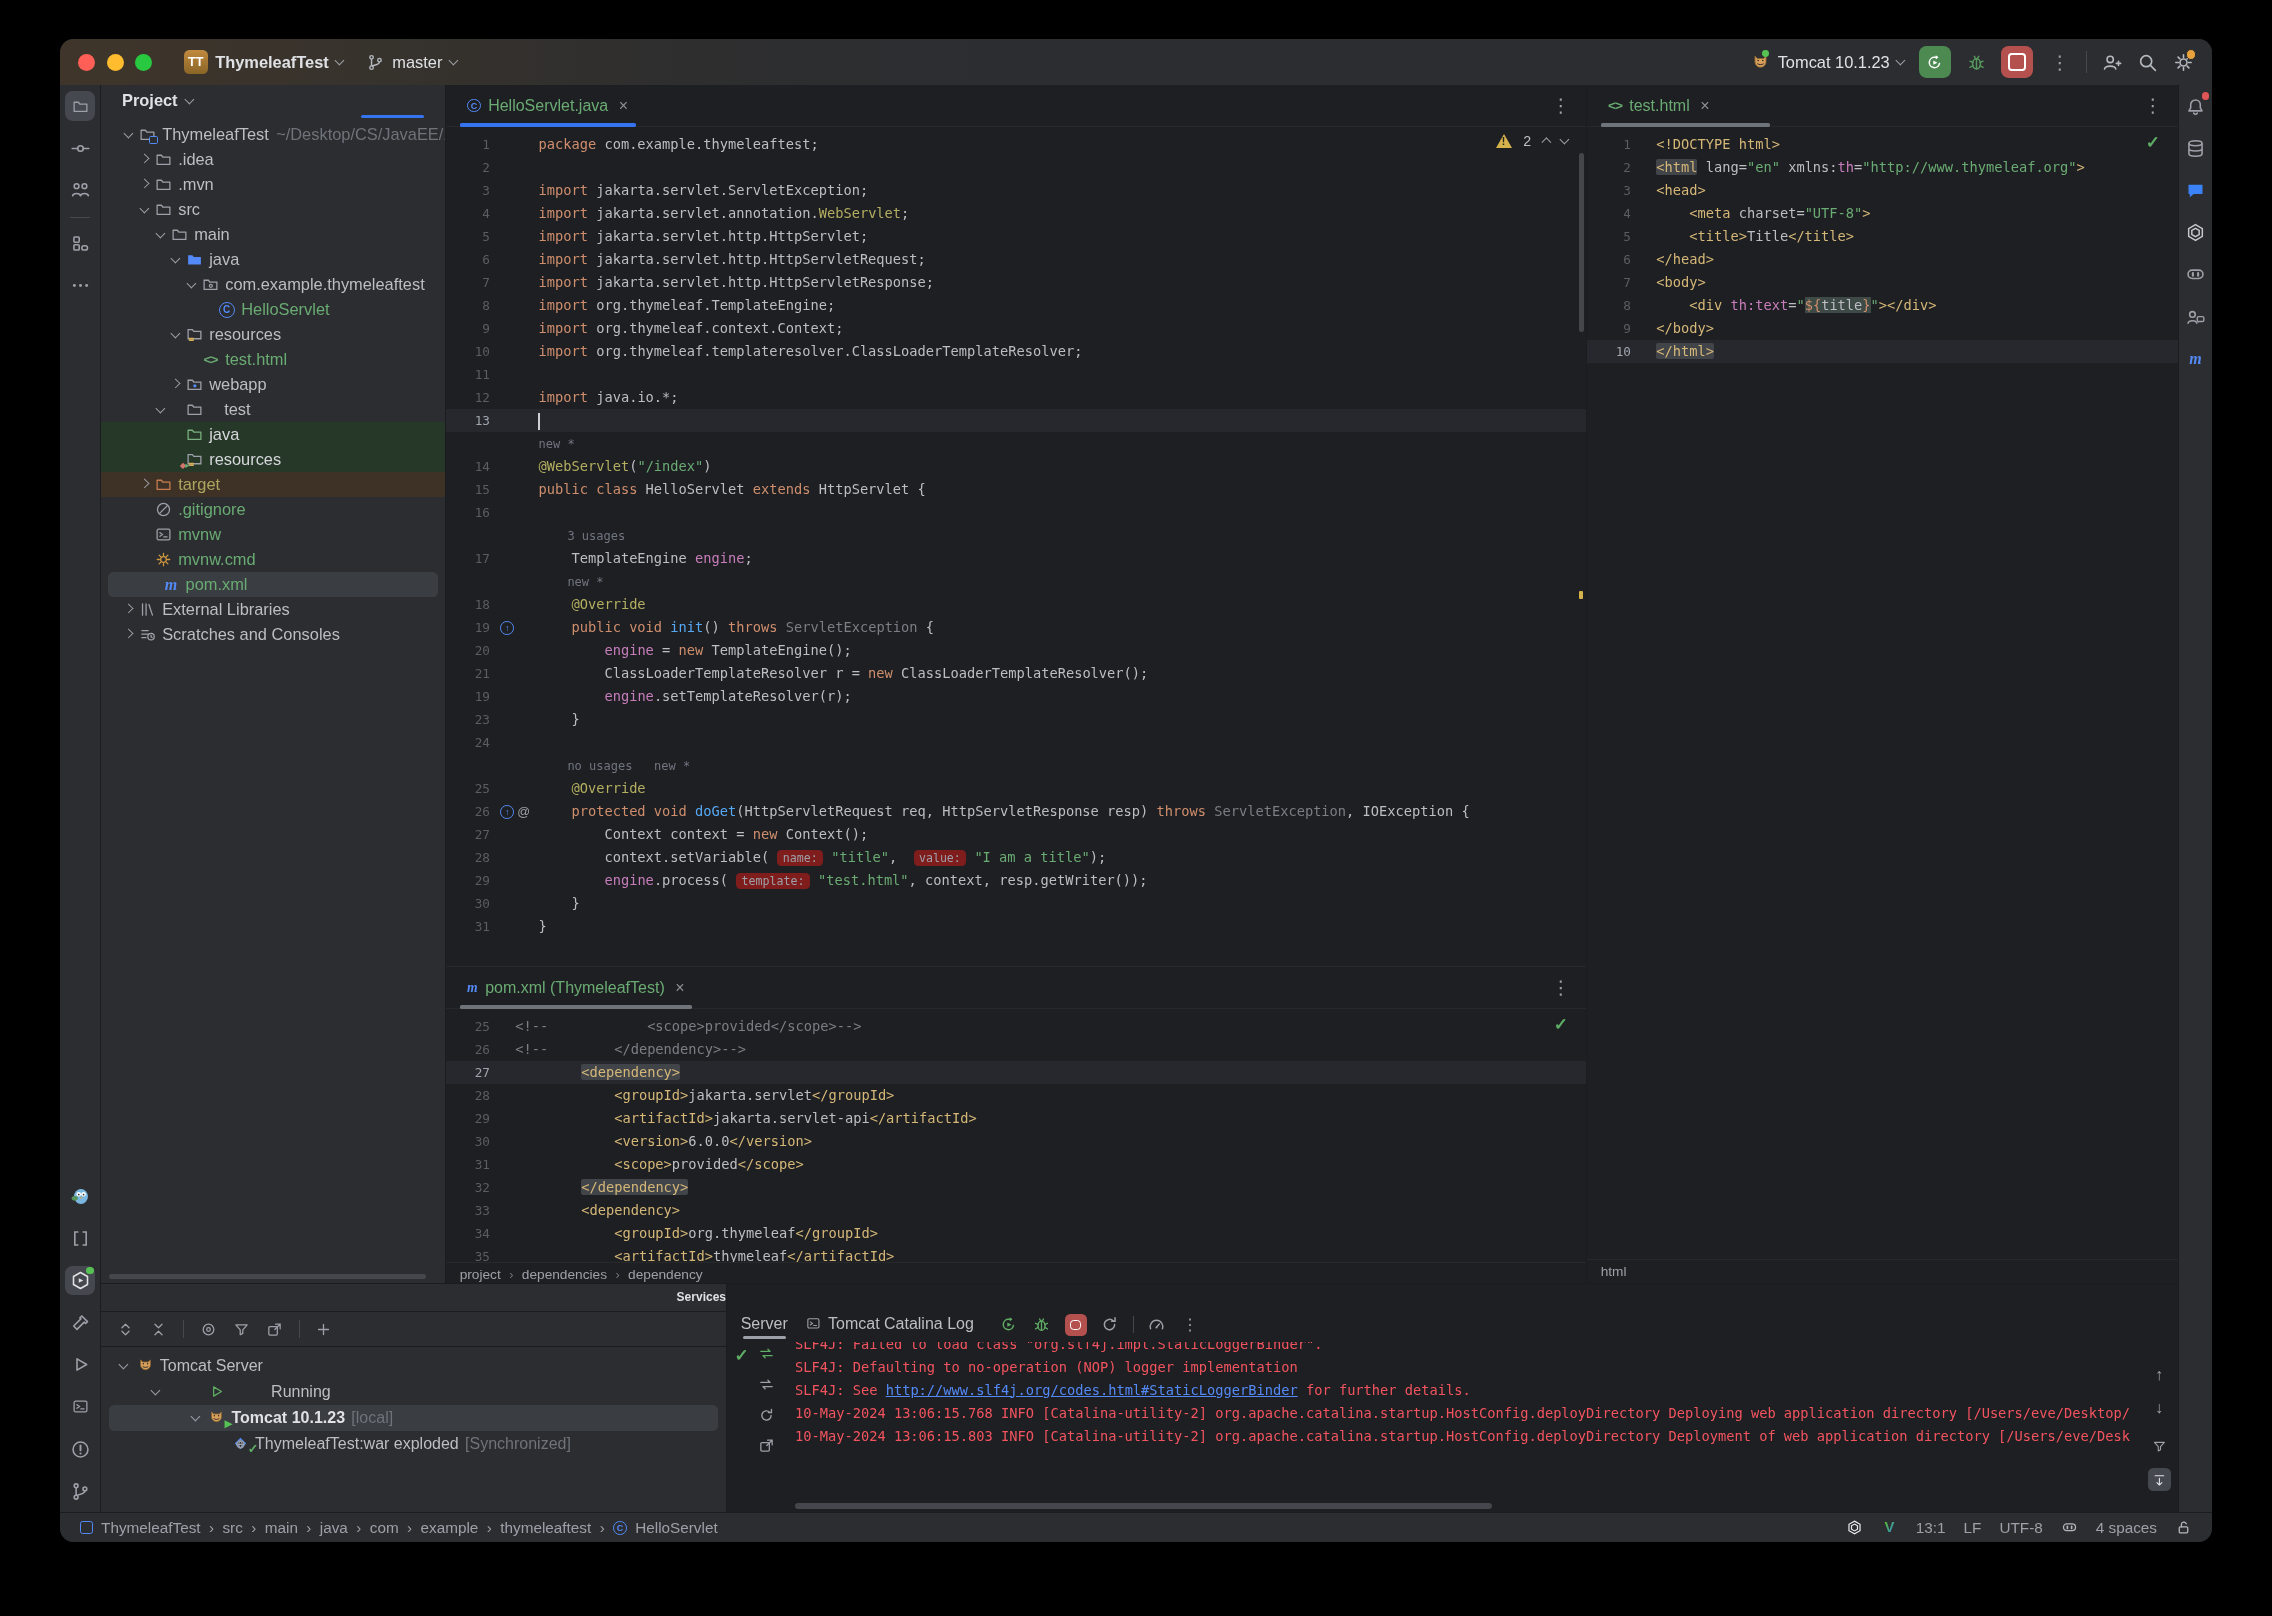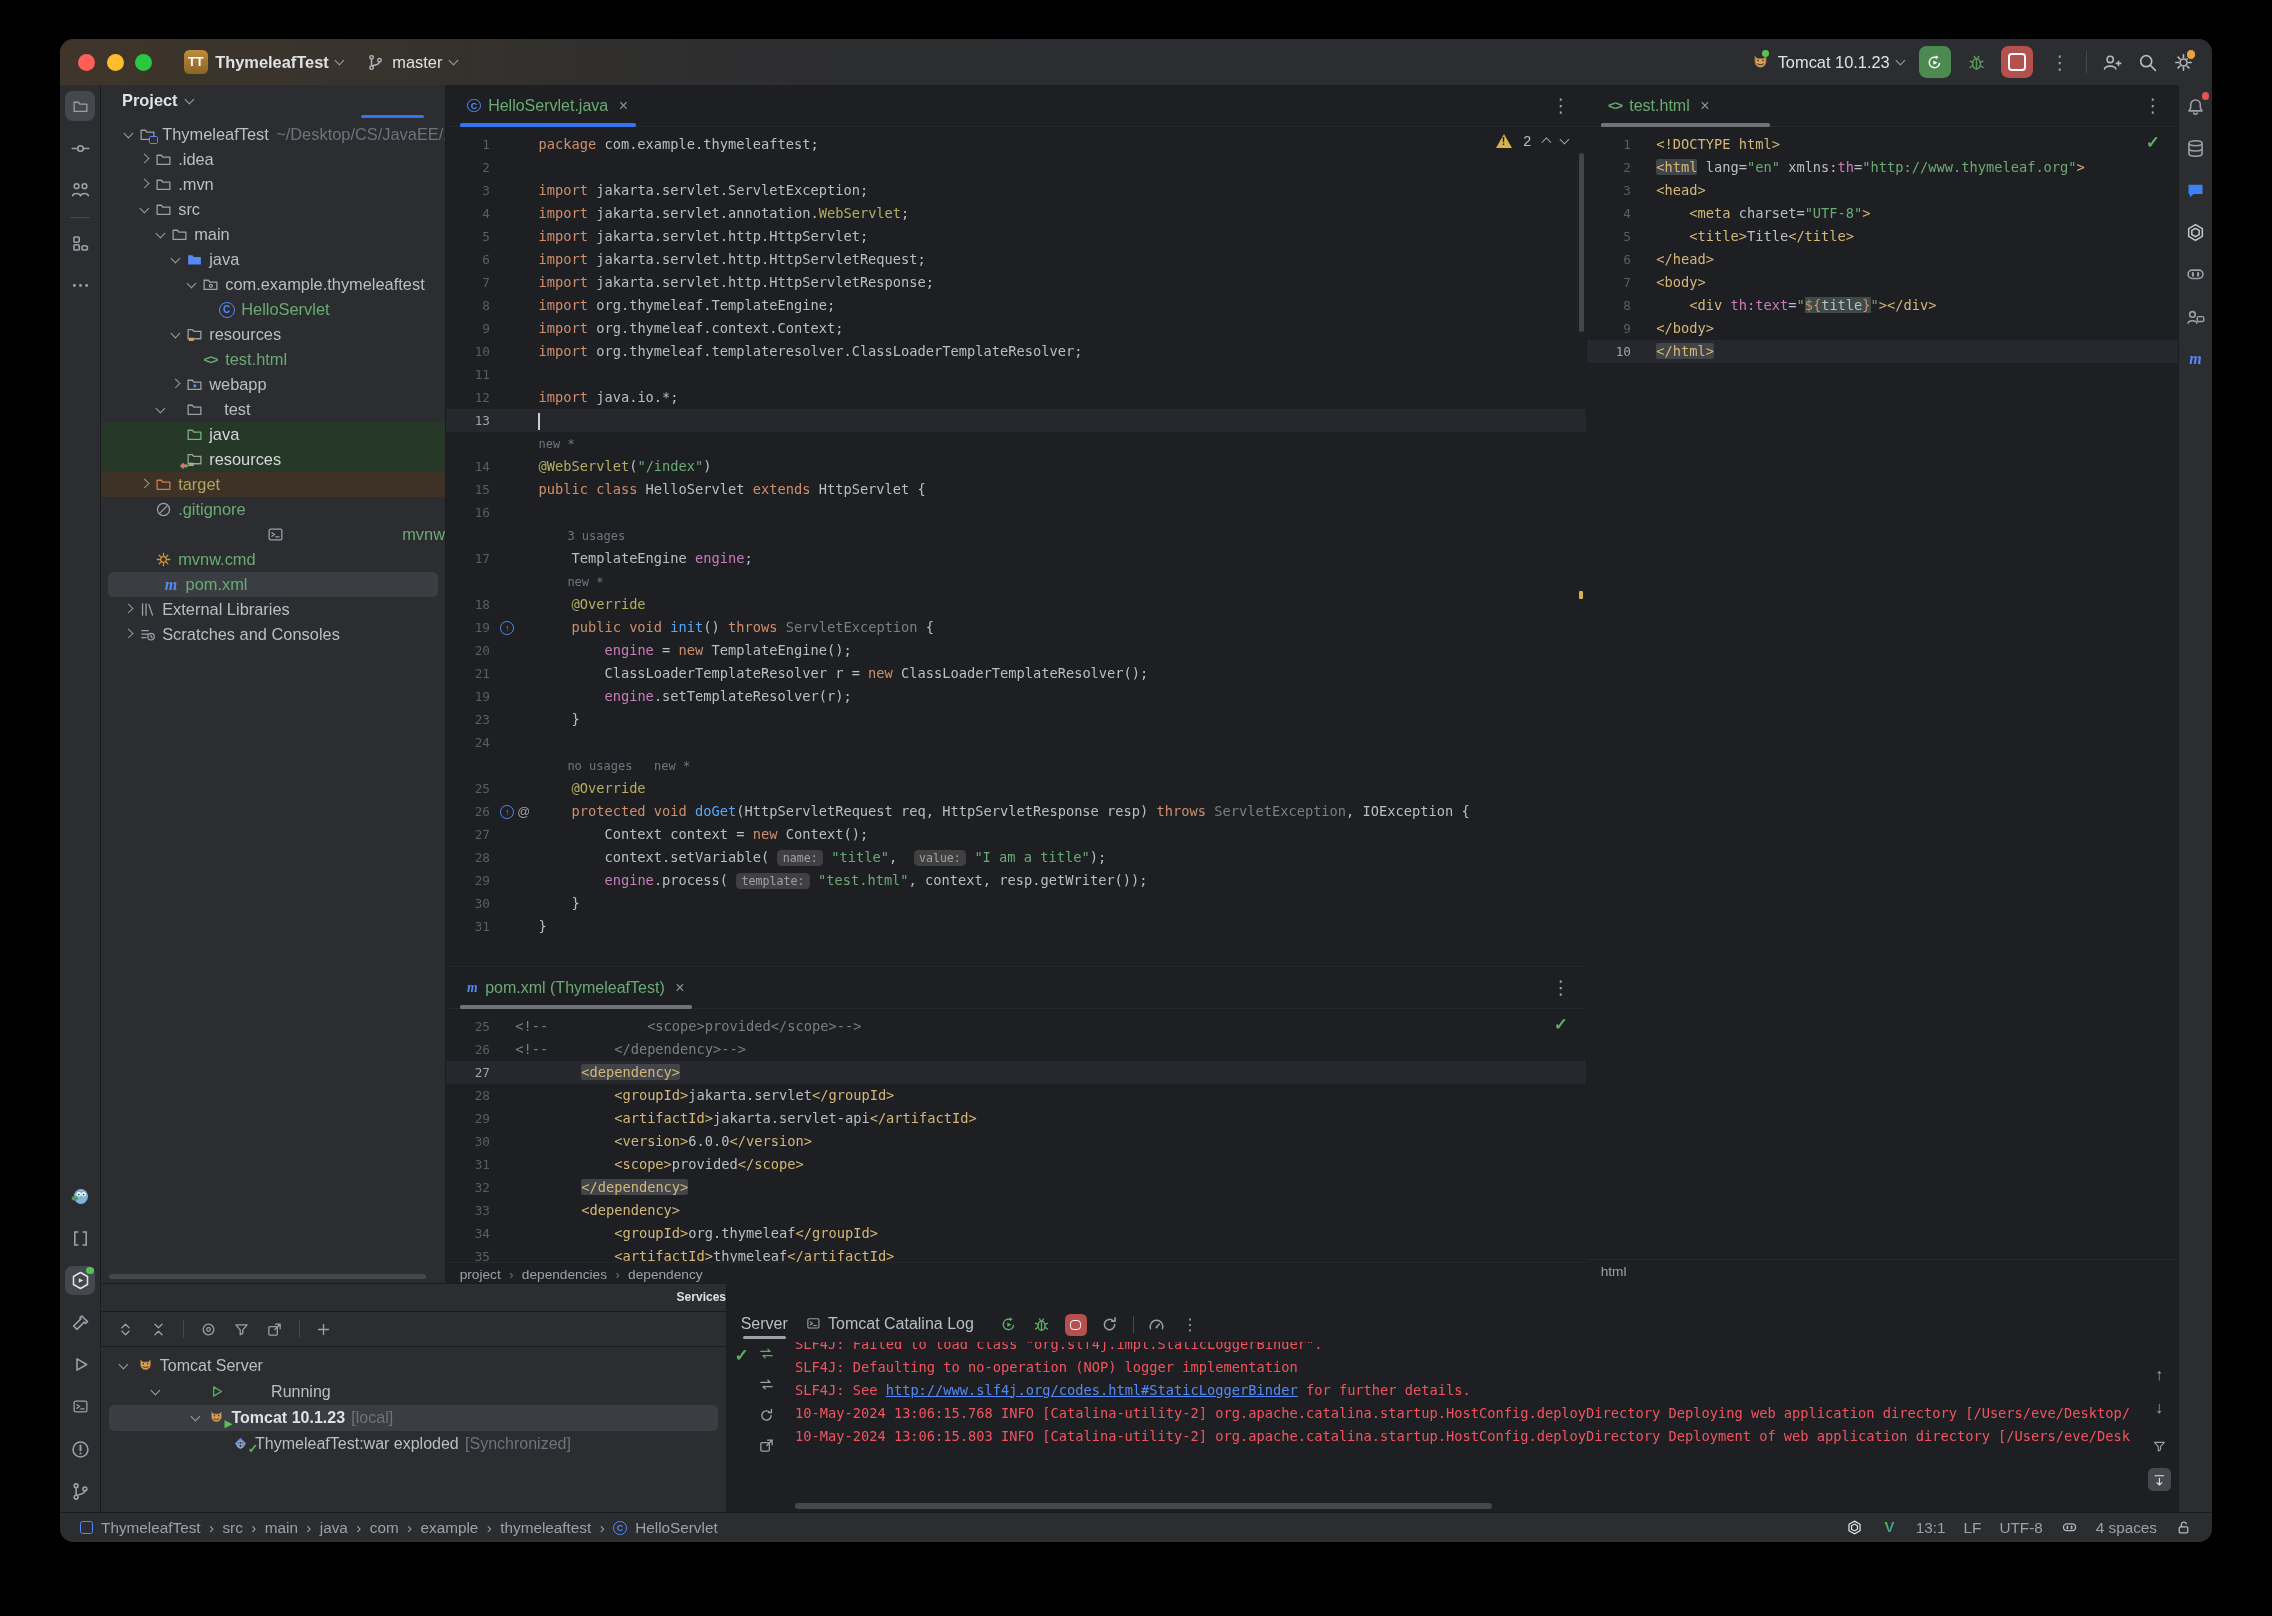--- a/index.html
+++ b/index.html
@@ -81,21 +81,21 @@
   .crow{height:23px;display:flex;align-items:center;position:relative;}
   .crow.cur{background:#26282e;}
   .gnum{width:44px;text-align:right;padding-right:8.4px;color:#5a5d63;font:12.7px/23px "DejaVu Sans Mono",monospace;flex:none;}
   .crow.cur .gnum{color:#a1a5ad;}
   .gico{width:38px;display:flex;align-items:center;gap:3.2px;flex:none;padding-left:2.1px;}
   .gico.narrow{width:14.8px;}
   .codeline{font:13.7px/23px "DejaVu Sans Mono",monospace;white-space:pre;}
   .tk-kw{color:#cf8e6d;}.tk-pl{color:#bcbec4;}.tk-ann{color:#b3ae60;}.tk-str{color:#6aab73;}
   .tk-fld{color:#c77dbb;}.tk-mth{color:#56a8f5;}.tk-gr{color:#7a7e85;}.tk-tag{color:#d5b778;}.tk-th{color:#c77dbb;}
   .tk-inlay{color:#707580;font-size:12px;}
-  .tk-chip{background:#404040;color:#9da0a8;border-radius:4.2px;padding:1.1px 5.3px;font-size:11.6px;}
+  .tk-chip{background:#7f1d1d;color:#9da0a8;border-radius:4.2px;padding:1.1px 5.3px;font-size:11.6px;}
   .tk-taghl{color:#d5b778;background:#41454a;border-radius:2.1px;}
   .tk-hlo{color:#cf8e6d;background:#3d4a45;}.tk-hlw{color:#bcbec4;background:#3d4a45;}
   .caret{display:inline-block;width:1.6px;height:17px;background:#ced0d6;vertical-align:middle;}
   .g-ov{box-sizing:border-box;width:13.7px;height:13.7px;border:1.3px solid #548af7;border-radius:50%;color:#548af7;font-size:9px;display:flex;align-items:center;justify-content:center;}
   .g-an{color:#9da0a8;font-size:12.7px;}
   .inspect{position:absolute;top:6.3px;right:18px;display:flex;align-items:center;gap:11.6px;z-index:3;}
   .tri{position:relative;width:0;height:0;border-left:8.4px solid transparent;border-right:8.4px solid transparent;border-bottom:14.8px solid #d6b24c;}
   .tri:after{content:"!";position:absolute;left:-2.1px;top:1.1px;color:#1e1f22;font-size:10.6px;font-weight:700;}
   .wcount{color:#bcbec4;font-size:14.2px;}
   .okchk{color:#5fad65;font-size:17px;font-weight:700;}
@@ -639,21 +639,21 @@
                 </div>
                 <div class="trow" style="padding-left: 35px;">
                   <span class="tchv"></span>
                   <span class="tico">
                     <svg class="isvg tico32" viewBox="0 0 24 24" style="color:#9da0a8">
                       <use href="#s-slash"></use>
                     </svg>
                   </span>
                   <span class="tlabel c-green">.gitignore</span>
                 </div>
-                <div class="trow" style="padding-left: 35px; justify-content: space-between;">
+                <div class="trow" style="padding-left: 35px;">
                   <span class="tchv"></span>
                   <span class="tico">
                     <svg class="isvg tico32" viewBox="0 0 24 24" style="color:#9da0a8">
                       <use href="#s-term"></use>
                     </svg>
                   </span>
                   <span class="tlabel c-green">mvnw</span>
                 </div>
                 <div class="trow" style="padding-left: 35px;">
                   <span class="tchv"></span>

